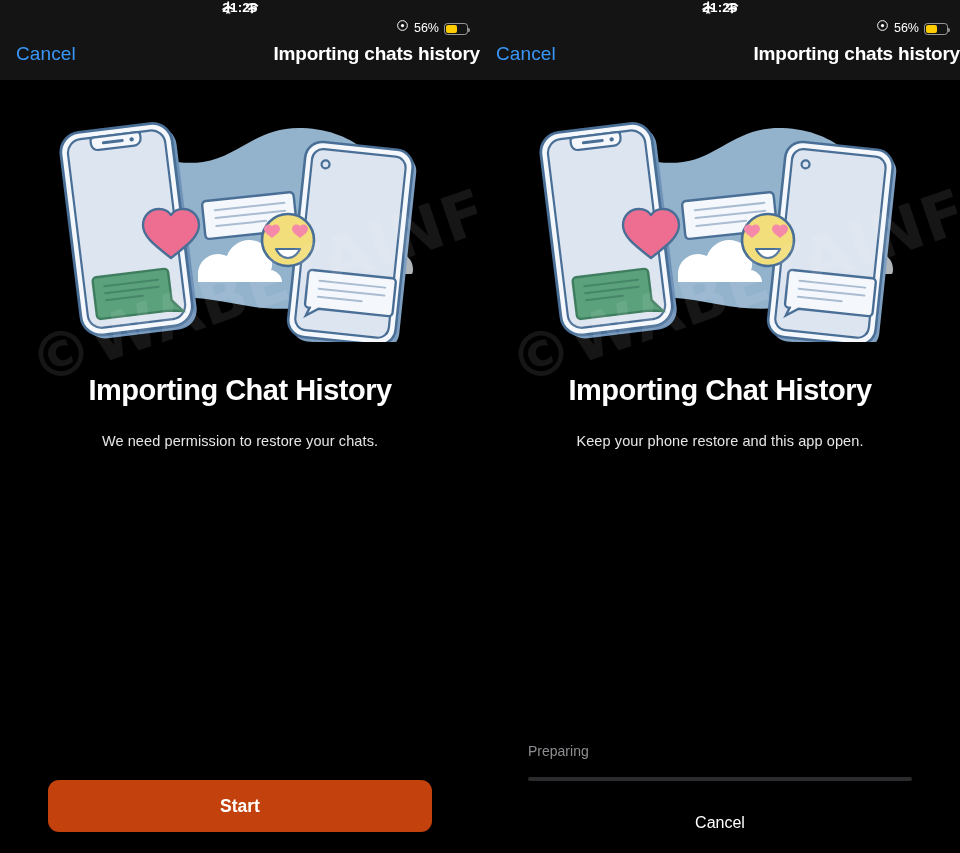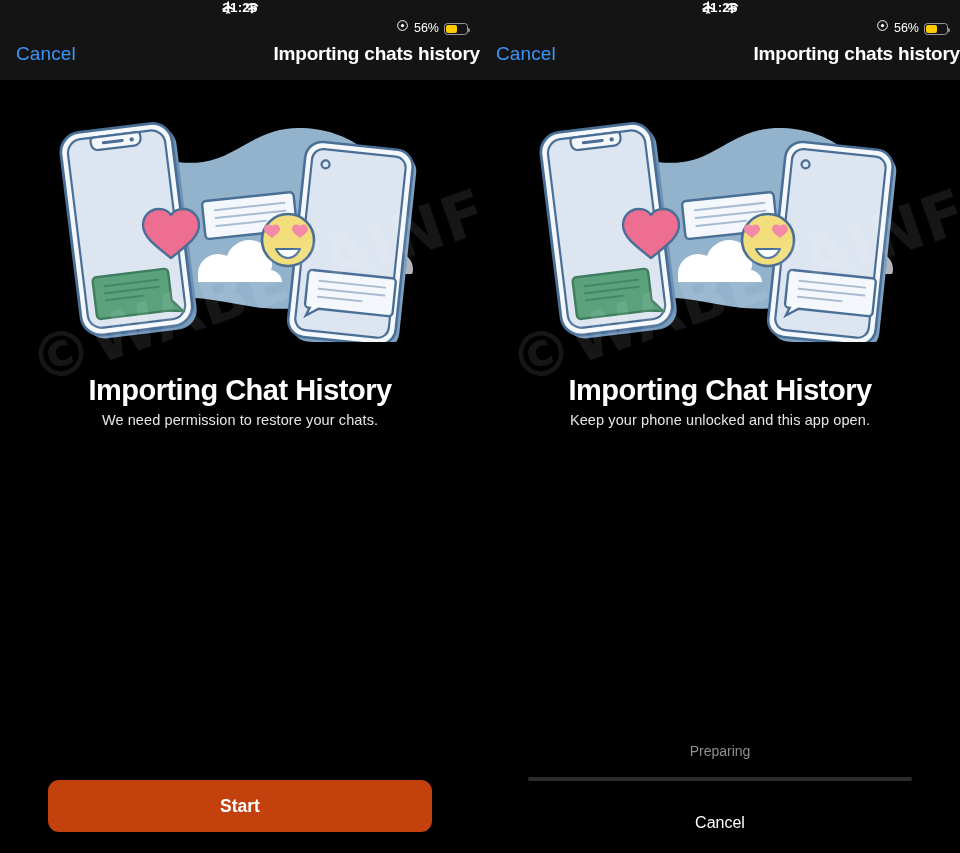--- a/index.html
+++ b/index.html
@@ -54,21 +54,21 @@
   .hero { position:relative; width:480px; height:250px; margin-top:12px; }
   .hero svg { display:block; width:480px; height:250px; }
 
   
   .copy { position:relative; padding:0 22px; text-align:center; z-index:3; }
   .h1 {
     color:#fff; font-size:29px; font-weight:bold; letter-spacing:-.5px;
     margin-top:32px;
   }
   .sub {
-    color:#e6e6e6; font-size:14.5px; margin-top:5px; letter-spacing:.1px;text-align:center;
+    color:#e6e6e6; font-size:14.5px; margin-top:26px; letter-spacing:.1px;text-align:center;
   }
   .warn {
     color:#fff; font-size:14.5px; font-weight:bold; margin-top:16px; letter-spacing:.05px;
   }
 
   
   .watermark {
     position:absolute; left:20px; top:330px;
     font-size:62px; font-weight:bold; letter-spacing:1px;
     color:rgba(255,255,255,.085);
@@ -82,21 +82,21 @@
   .btn-start {
     display:block; width:100%; height:52px; line-height:52px;
     background:#c2410c; color:#fff; border:none; border-radius:11px;
     font-size:17.5px; font-weight:bold; text-align:center;
     font-family:"Liberation Sans", sans-serif; cursor:pointer;
   }
 
   
   .progress-wrap { position:absolute; left:0; right:0; bottom:0; padding:0 48px 21px; }
   .prog-label {
-    text-align:center; color:#8e8e93; font-size:14px; margin-bottom:18px;
+    text-align:left; color:#8e8e93; font-size:14px; margin-bottom:18px;
   }
   .prog-track {
     height:4px; background:#2c2c2e; border-radius:2px; overflow:hidden;
   }
   .prog-fill { height:100%; background:#1e95f7; border-radius:2px; }
   .btn-cancel {
     display:block; width:100%; margin-top:33px;
     background:none; border:none; color:#fff;
     font-size:16px; text-align:center; cursor:pointer;
     font-family:"Liberation Sans", sans-serif;
@@ -317,21 +317,21 @@
           <circle cx="288" cy="148" r="26" fill="#f2de7a" stroke="#4a6f96" stroke-width="2.6"></circle>
           <path d="M272 146c-5-4-8-6-8-9 0-2.5 2-4.5 4.5-4.5 1.7 0 2.8.8 3.5 1.8.7-1 1.8-1.8 3.5-1.8 2.5 0 4.5 2 4.5 4.5 0 3-3 5-8 9z" fill="#f48aa8"></path>
           <path d="M300 146c-5-4-8-6-8-9 0-2.5 2-4.5 4.5-4.5 1.7 0 2.8.8 3.5 1.8.7-1 1.8-1.8 3.5-1.8 2.5 0 4.5 2 4.5 4.5 0 3-3 5-8 9z" fill="#f48aa8"></path>
           <path d="M276 157c3 6 8 9 12 9s9-3 12-9z" fill="#fff" stroke="#4a6f96" stroke-width="2.2" stroke-linejoin="round"></path>
         </g>
       </svg>
     </div>
 
     <div class="copy">
       <div class="h1">Importing Chat History</div>
-      <div class="sub">Keep your phone unlocked and this app open.</div>
+      <div class="sub">Keep your phone restore and this app open.</div>
     </div>
 
     <div class="progress-wrap">
       <div class="prog-label">Preparing</div>
       <div class="prog-track">
         <div class="prog-fill" style="width:0%"></div>
       </div>
       <button class="btn-cancel">Cancel</button>
     </div>
   </div>

